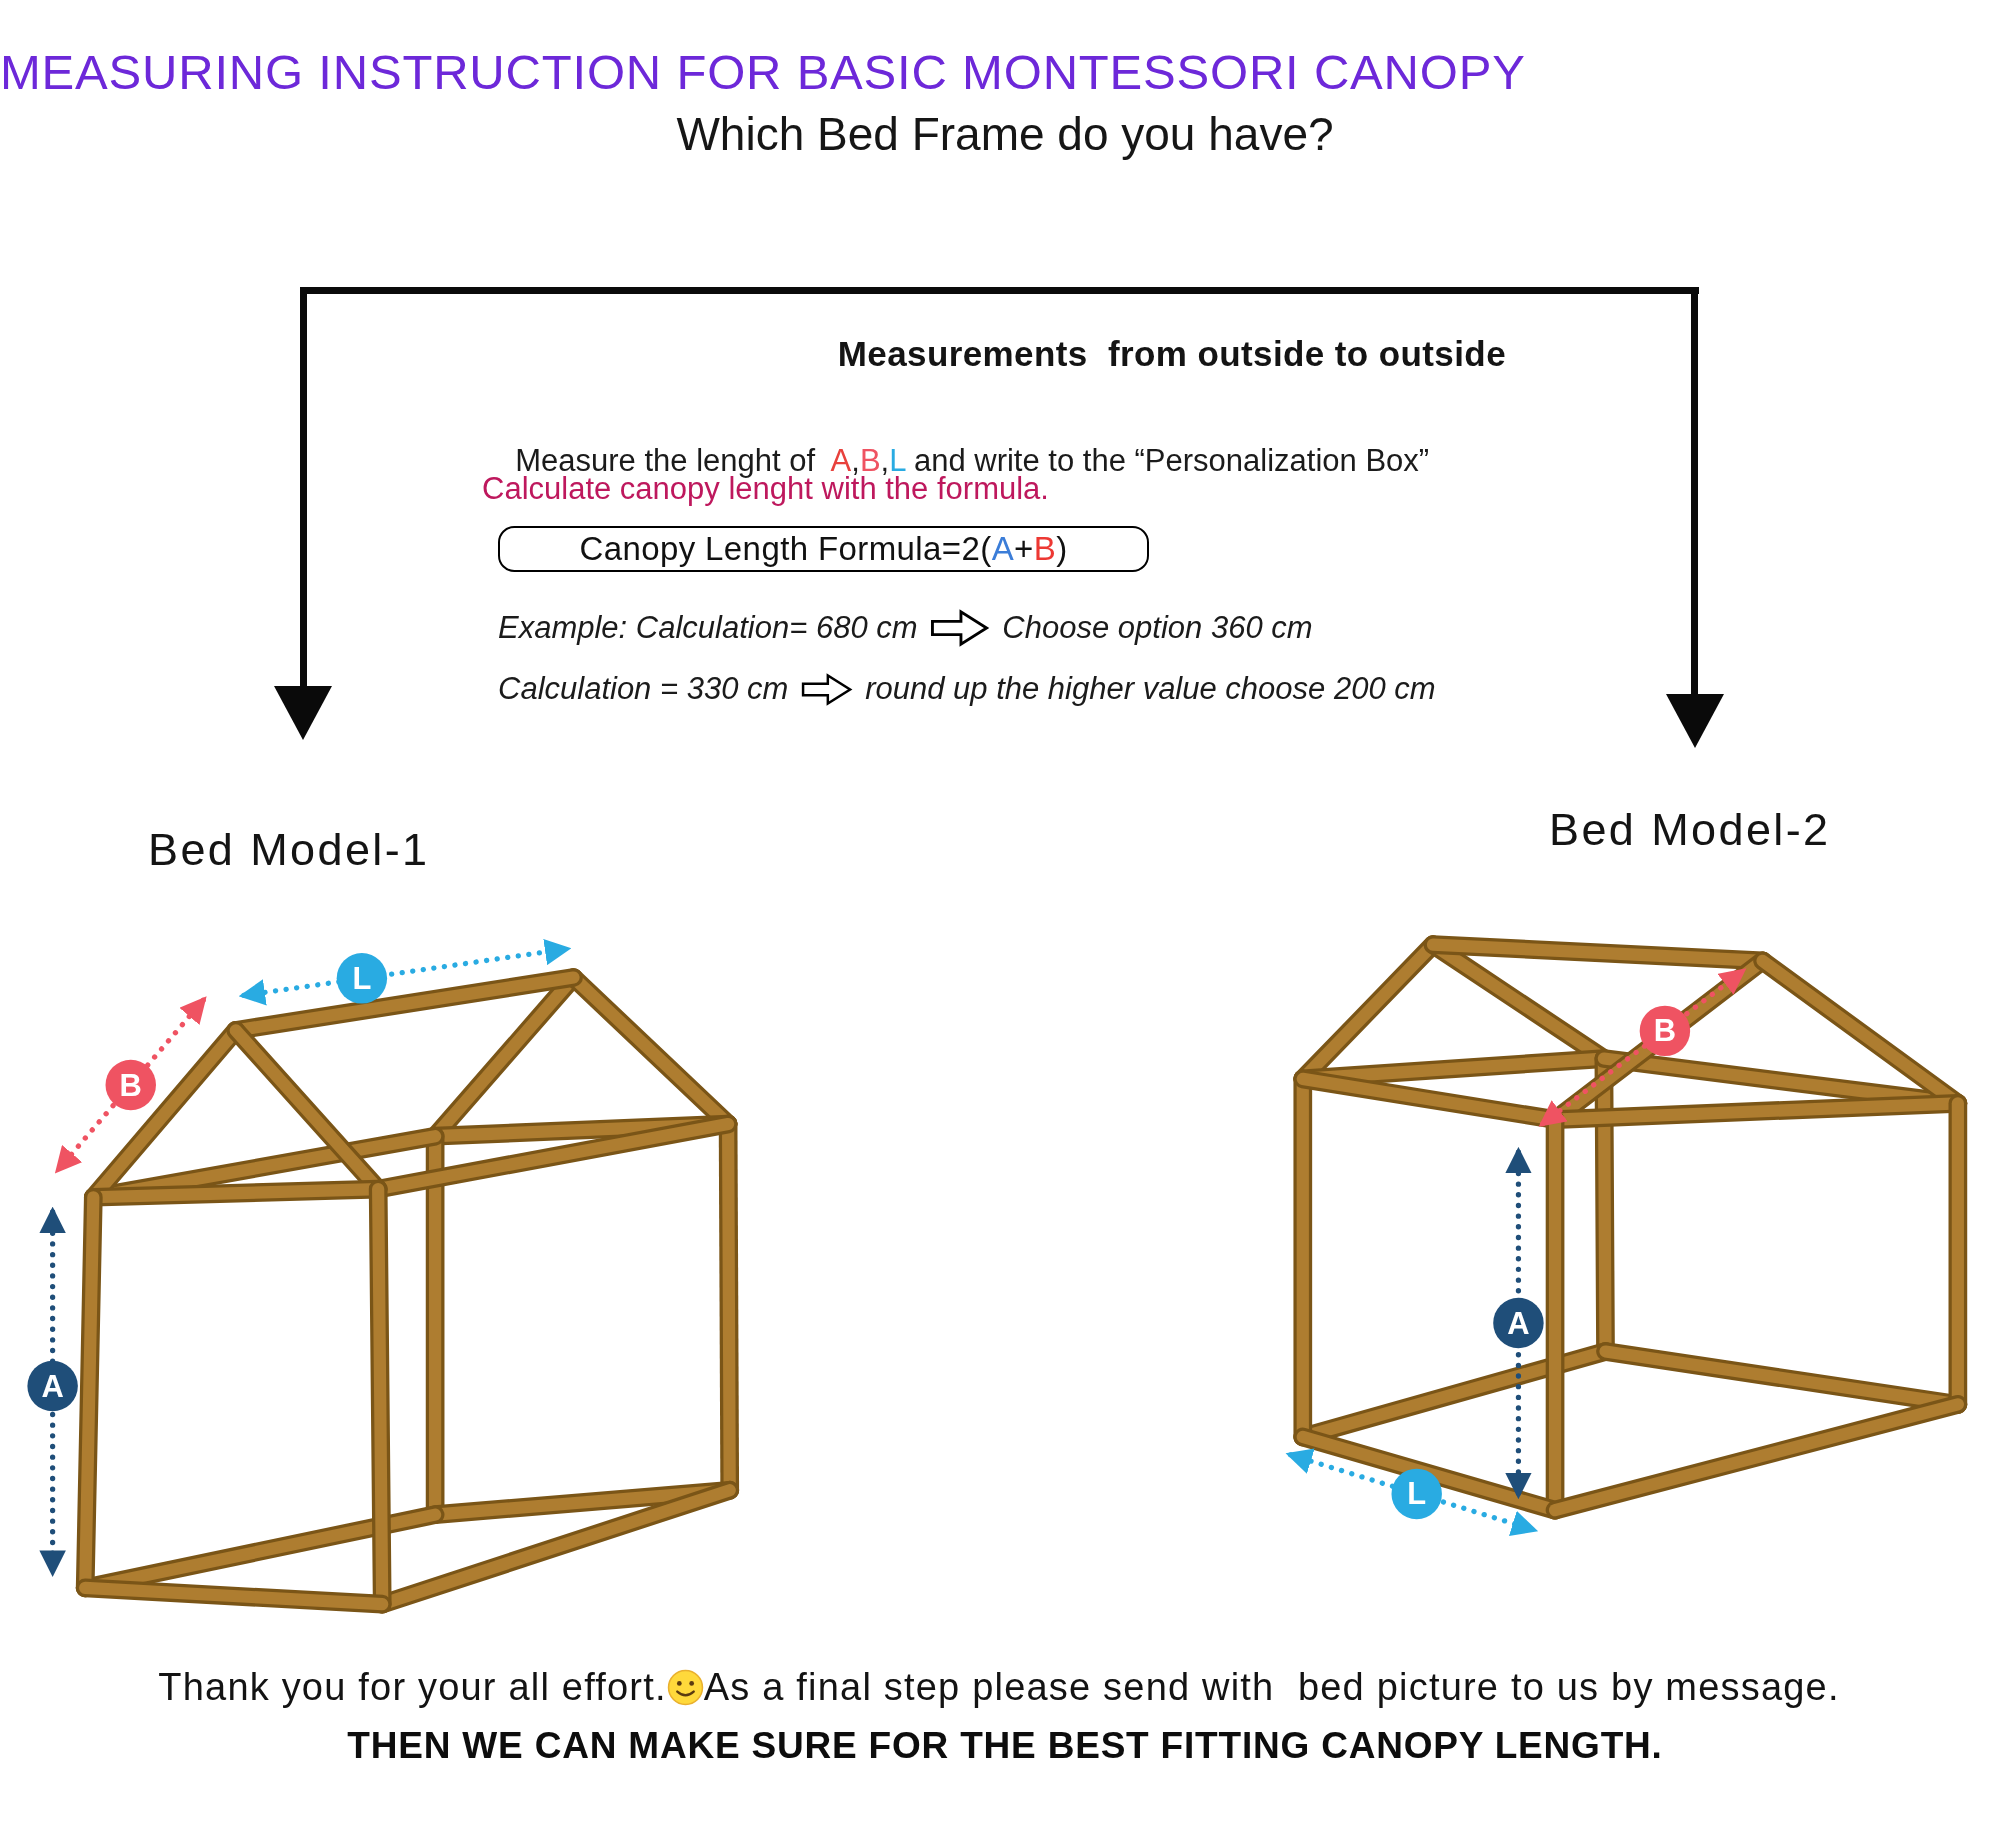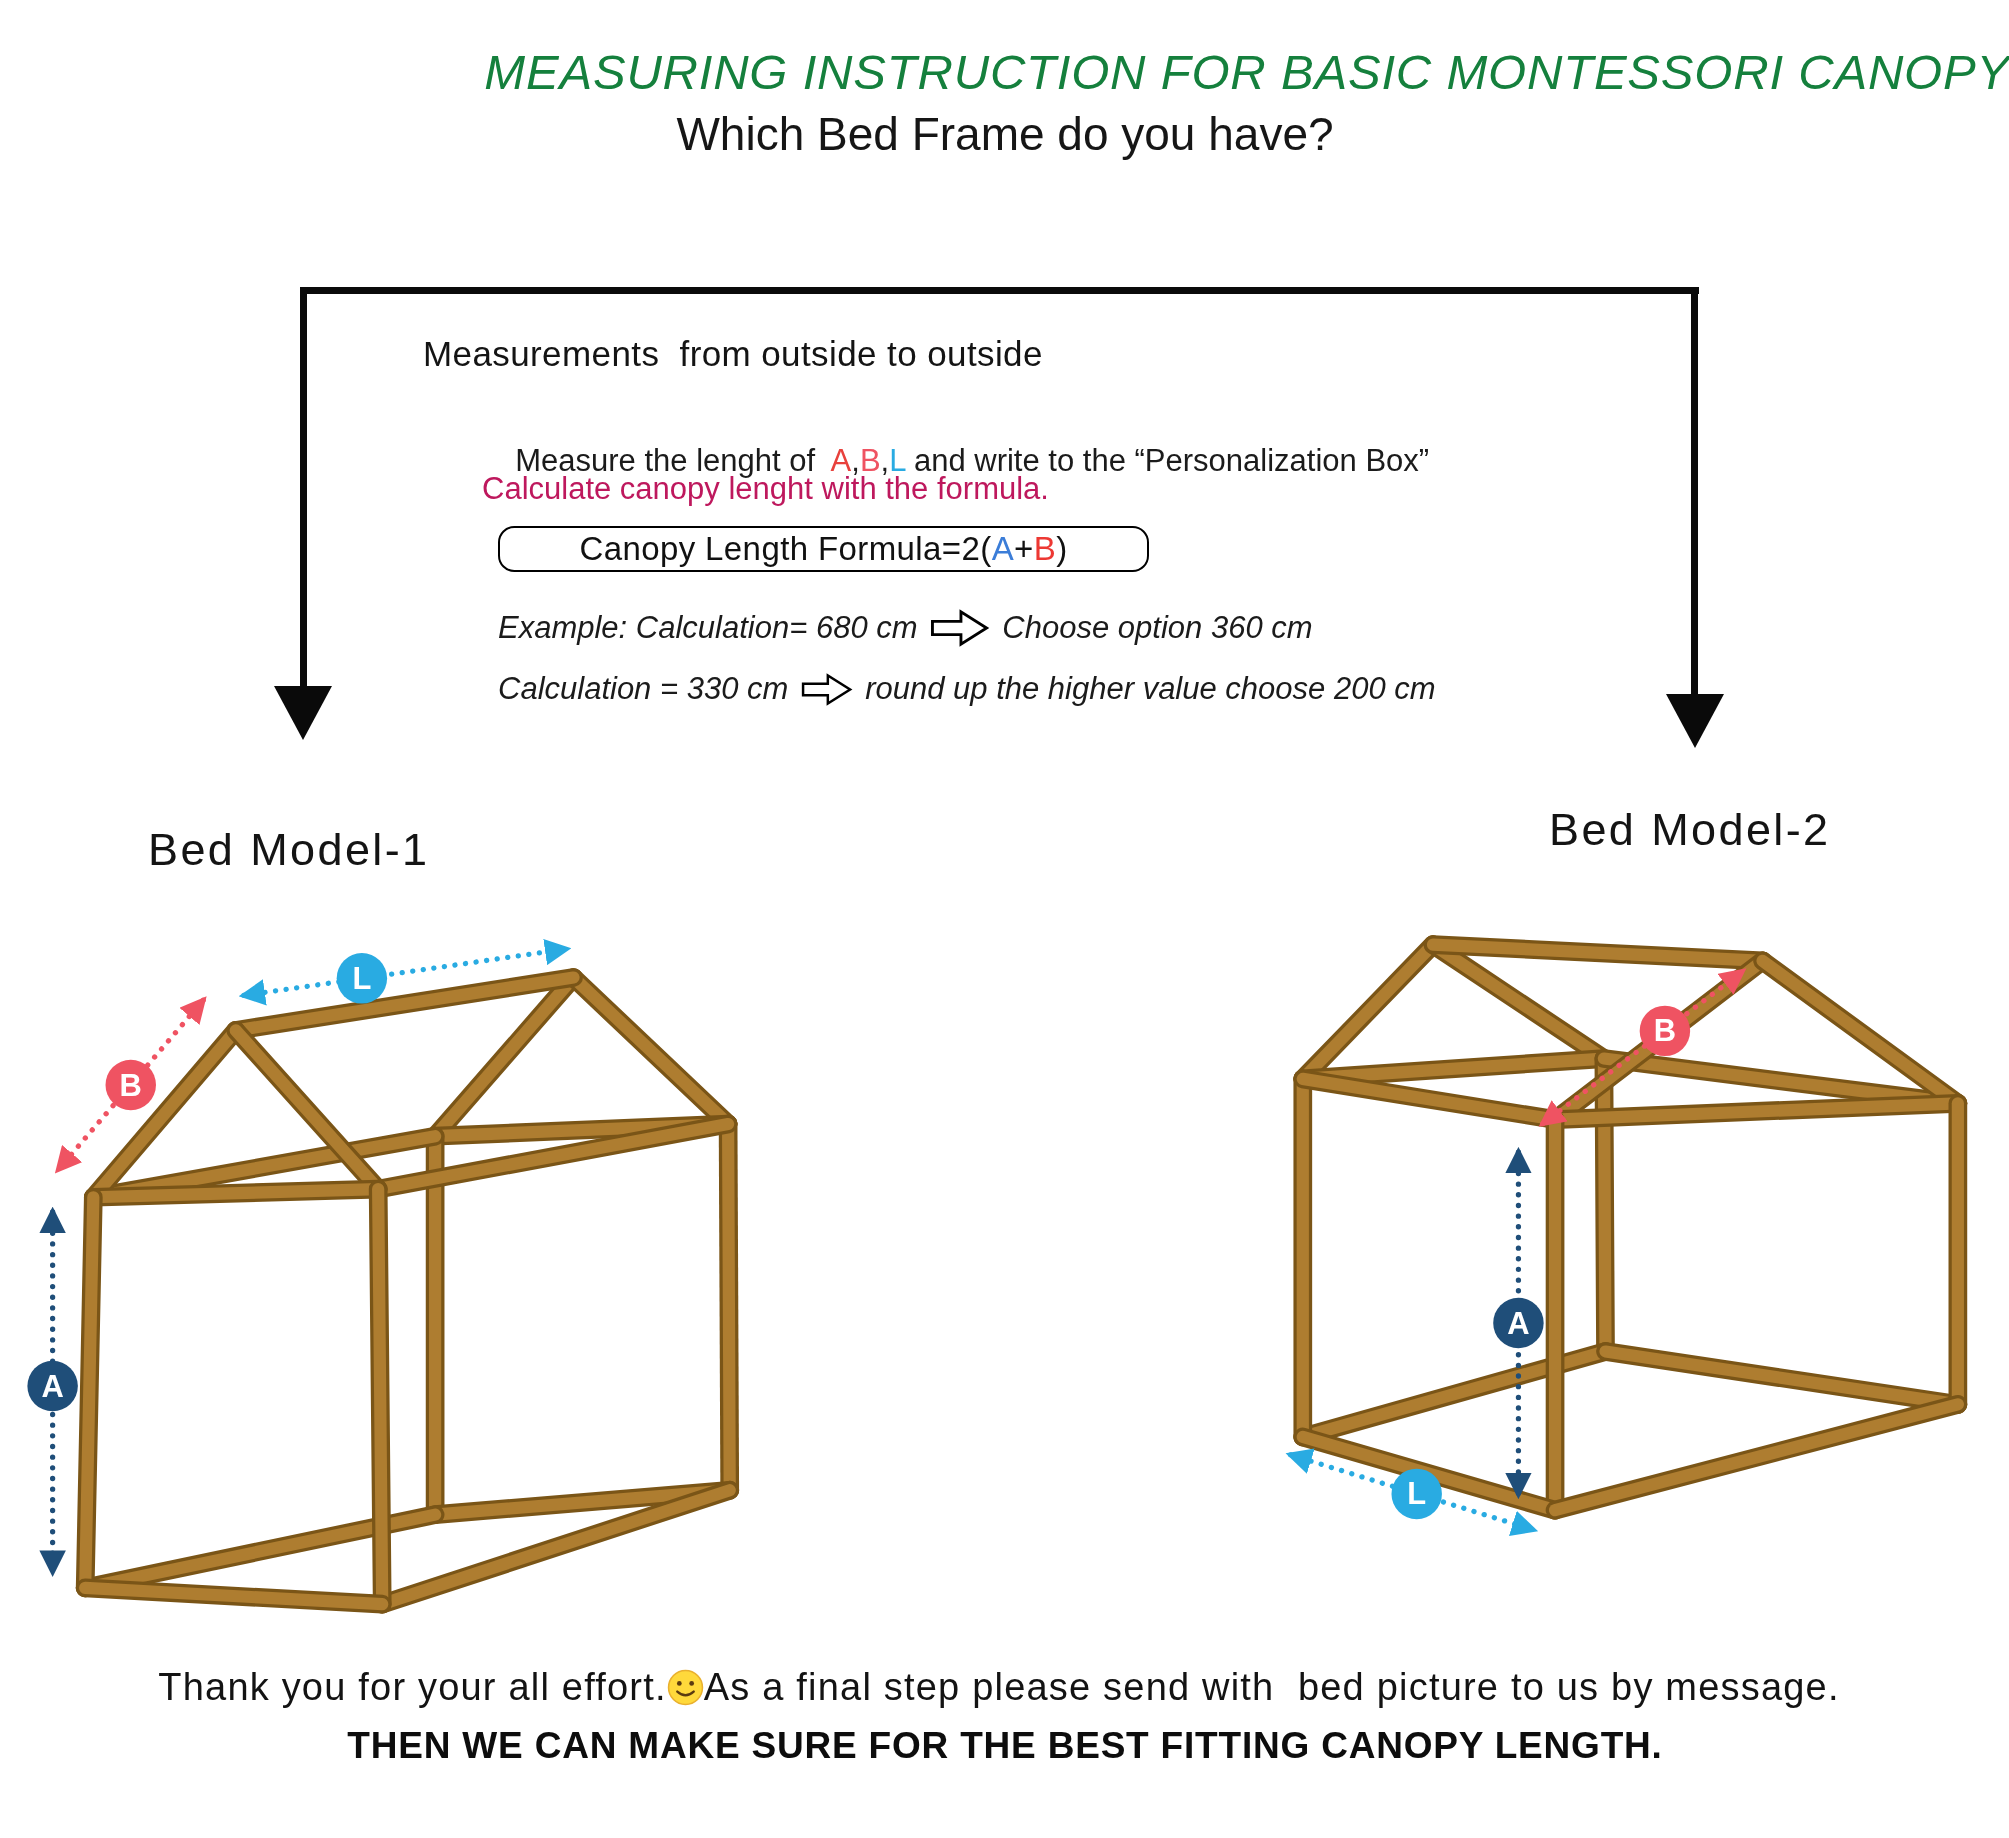--- a/index.html
+++ b/index.html
@@ -7,32 +7,32 @@
   body {
     position:relative;
     background:#ffffff;
     font-family:"Liberation Sans", sans-serif;
     color:#141414;
     overflow:hidden;
   }
   .abs { position:absolute; }
   .pre { white-space:pre-wrap; }
 
-  .title { left:0; right:0; top:46px; text-align:right; font-size:49px; letter-spacing:0.8px; line-height:1.1; color:#15803d;font-style:italic; }
+  .title { left:0; right:0; top:46px; text-align:left; font-size:49px; letter-spacing:0.8px; line-height:1.1; color:#6d28d9; }
   .subtitle { left:0; right:0; top:109px; text-align:center; font-size:46px; line-height:1.1; color:#161616; }
 
   
   .br-h  { left:300px; top:287px; width:1399px; height:7.3px; background:#0a0a0a; }
   .br-vl { left:300px; top:287px; width:7.3px;  height:401px; background:#0a0a0a; }
   .br-vr { left:1691px; top:287px; width:7.3px; height:409px; background:#0a0a0a; }
   .ah { width:0; height:0; border-left:29px solid transparent; border-right:29px solid transparent; border-top:54px solid #0a0a0a; }
   .ah-l { left:274px; top:686px; }
   .ah-r { left:1666px; top:694px; }
 
-  .m-heading { left:423px; top:334px; width:1083px; text-align:left; font-size:35px; font-weight:normal; letter-spacing:0.4px; }
+  .m-heading { left:423px; top:334px; width:1083px; text-align:right; font-size:35px; font-weight:bold; letter-spacing:0.4px; }
   .line-measure { left:498px; top:407px; font-size:31px; color:#1b1b1b; }
   .line-calc    { left:482px; top:471px; font-size:31px; color:#be185d; }
 
   .formula-box { left:498px; top:526px; width:651px; height:46px; border:2.8px solid #000; border-radius:16.3px;
                  display:flex; align-items:center; justify-content:center; font-size:33px; letter-spacing:0.4px; color:#111; }
 
   .ex { display:flex; align-items:center; gap:11.4px; font-size:31px; font-style:italic; color:#1b1b1b; }
   .ex1 { left:498px; top:609px; }
   .ex2 { left:498px; top:671px; }
   .block-arrow { flex:0 0 auto; }

